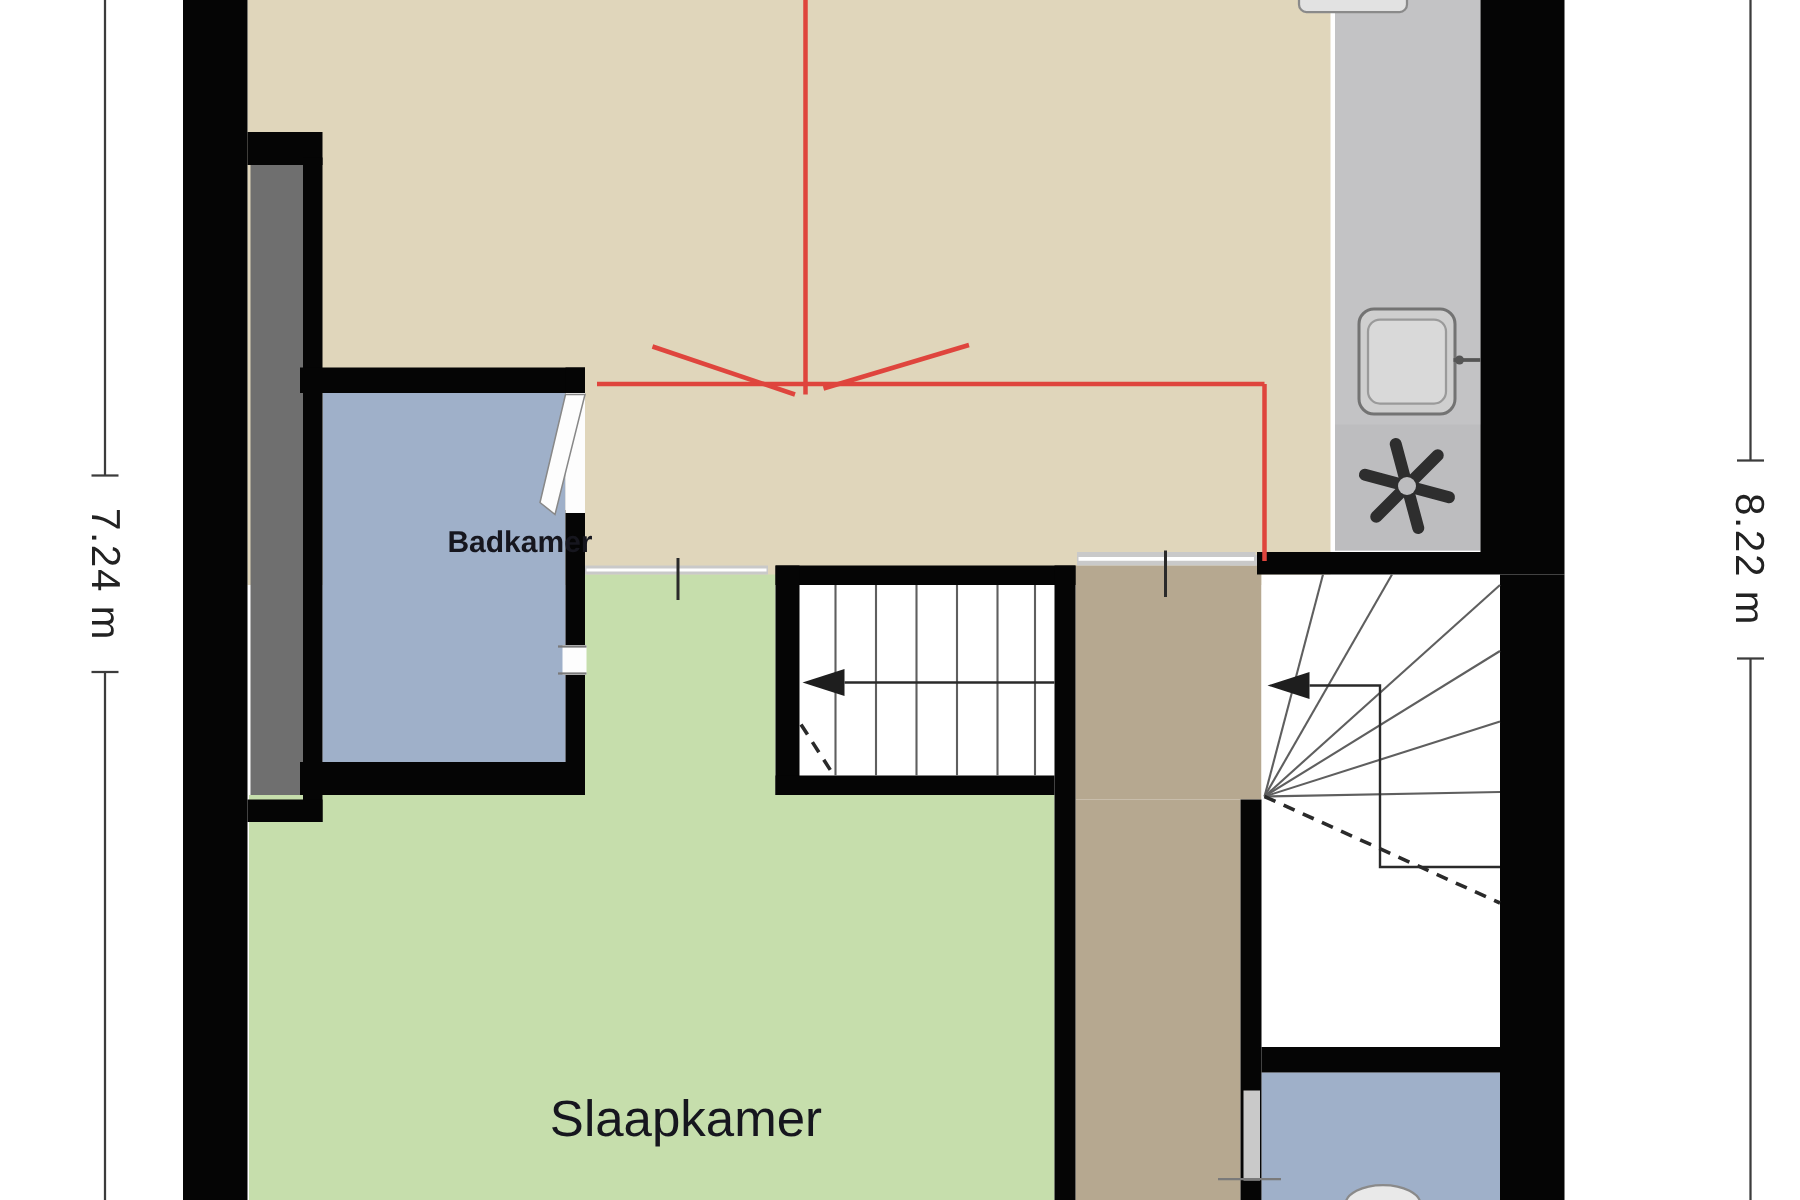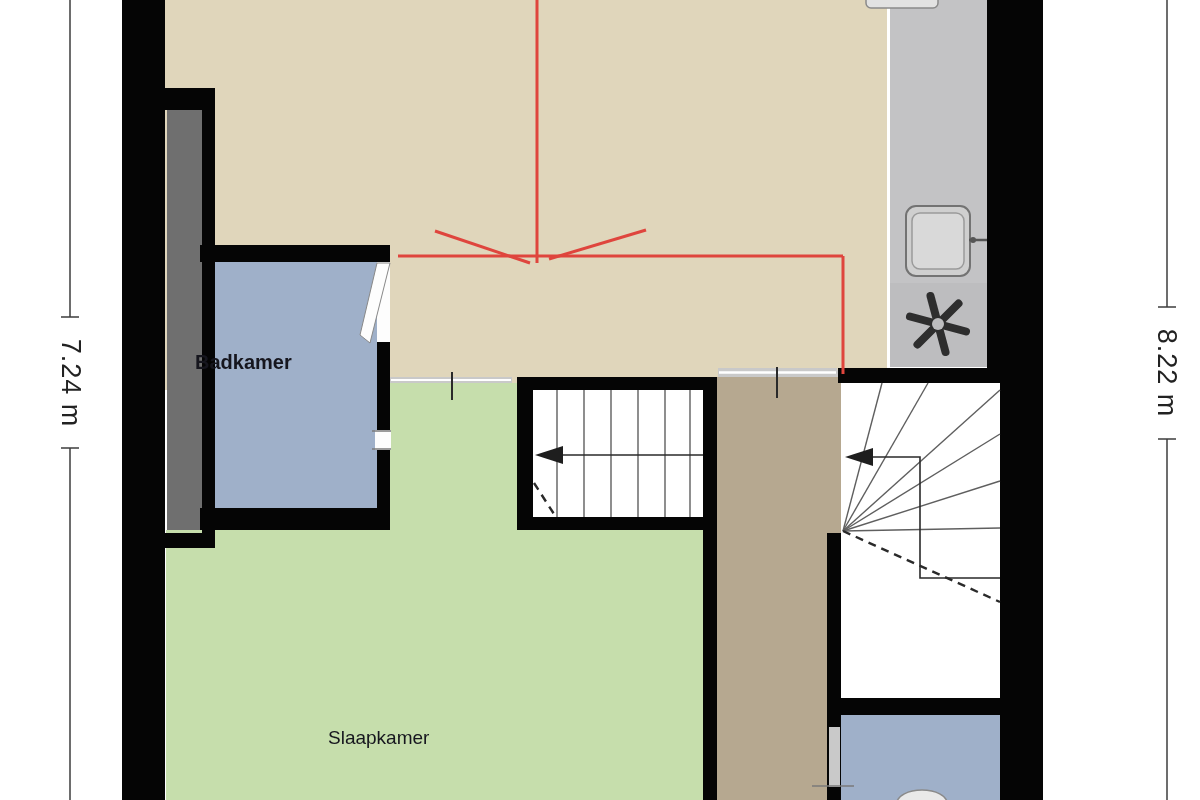--- a/index.html
+++ b/index.html
@@ -6,25 +6,25 @@
   .canvas{
     position:relative;width:1200px;height:800px;overflow:hidden;background:#fff;
     font-family:"Liberation Sans", sans-serif;
   }
   .room,.wall,.thresh,.gapfill{position:absolute;}
   .wall{background:var(--wall,#050505);}
   .thresh{background:var(--threshold,#c9c9c9);}
   .gapfill{background:#fdfdfd;}
   .overlay{position:absolute;left:0;top:0;z-index:6;}
   .label{
-    position:absolute;z-index:5;text-align:left;color:var(--label-text,#16161e);
+    position:absolute;z-index:5;text-align:right;color:var(--label-text,#16161e);
     white-space:nowrap;
   }
   .label.badkamer{left:195px;top:351px;width:200px;font-size:20px;font-weight:bold;}
-  .label.slaapkamer{left:328px;top:727px;width:220px;font-size:19px;}
+  .label.slaapkamer{left:328px;top:727px;width:220px;font-size:34px;}
   .label.overloop{left:698px;top:472px;width:160px;font-size:24px;}
   .dim-label{
     position:absolute;z-index:5;color:#222;font-size:27px;letter-spacing:1px;
     transform:translate(-50%,-50%) rotate(90deg);white-space:nowrap;
   }
   .dim-label.left{left:70px;top:383px;}
   .dim-label.right{left:1166px;top:373px;}
   
   .red{stroke:var(--roof-line-red,#df453d);stroke-width:3;fill:none;}
   .dim{stroke:var(--dimension-line,#3c3c3c);stroke-width:1.5;fill:none;}

